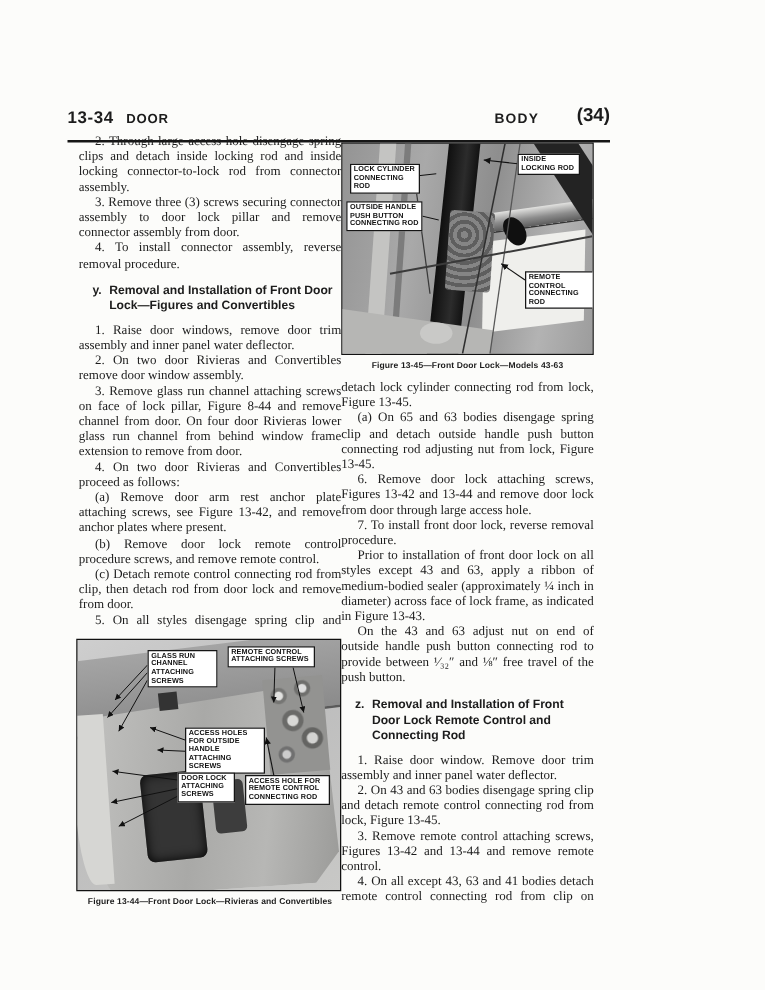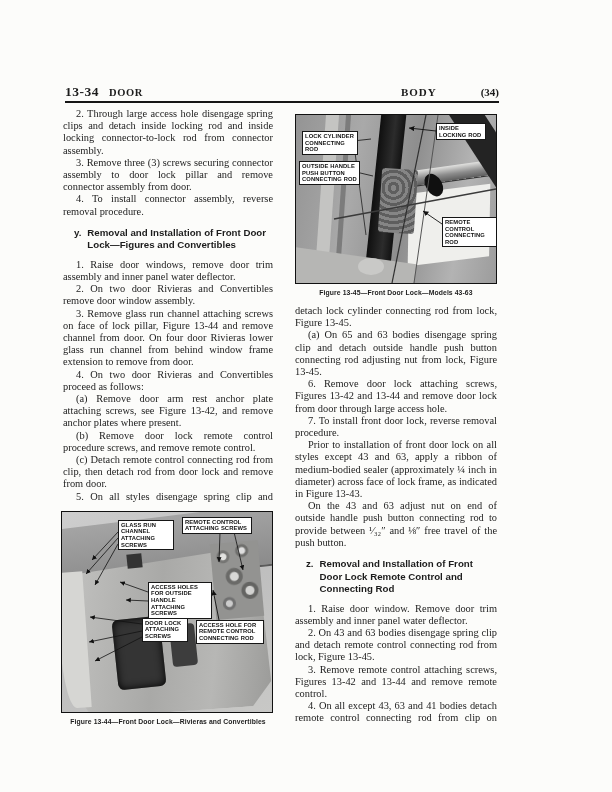--- a/index.html
+++ b/index.html
@@ -3,33 +3,33 @@
 <meta charset="utf-8">
 <style>
   html,body{margin:0;padding:0;background:#e8e8e6;}
   .sheet{
     position:relative;width:612px;height:792px;margin:0 auto;
     background:#fcfcfa;overflow:hidden;
     font-family:"Liberation Serif","DejaVu Serif",serif;color:#1c1c1c;
   }
   
   .hdr{
-    position:absolute;left:65px;top:84px;width:434px;
+    position:absolute;left:54px;top:84px;width:434px;
     display:flex;justify-content:space-between;align-items:baseline;
-    border-bottom:2px solid #161616;padding-bottom:1px;
-    font-family:Liberation Serif, serif;font-weight:bold;
+    border-bottom:2px solid #161616;padding-bottom:11px;
+    font-family:Liberation Sans, sans-serif;font-weight:bold;
   }
   .hdr-left{display:flex;align-items:baseline;gap:10px;}
   .hdr-code{font-size:13.5px;letter-spacing:.5px;}
   .hdr-lock{font-size:10.5px;letter-spacing:.6px;}
-  .hdr-right{display:flex;align-items:flex-end;gap:16px;}
+  .hdr-right{display:flex;align-items:flex-end;gap:30px;}
   .hdr-body{font-size:11px;letter-spacing:1px;}
-  .hdr-page{font-size:11px;margin-left:28px;}
-  
-  .content{position:absolute;left:63px;top:108px;width:434px;display:flex;gap:22px;}
+  .hdr-page{font-size:15px;}
+  
+  .content{position:absolute;left:63px;top:108px;width:434px;display:flex;}
   .col-l{width:210px;}
   .col-r{width:202px;}
   p.bp{margin:0;font-size:10.4px;line-height:12.2px;text-align:justify;}
   p.ind{text-indent:13px;}
   p.flow{text-align-last:justify;}
   .section-heading{
     display:flex;gap:6px;margin:9px 0 7px;padding-left:11px;
     font-family:"Liberation Sans","DejaVu Sans",sans-serif;
     font-weight:bold;font-size:9.7px;line-height:12.5px;
   }
@@ -106,21 +106,21 @@
       <p class="bp ind">3. Remove three (3) screws securing connector assembly to door lock pillar and remove connector assembly from door.</p>
       <p class="bp ind">4. To install connector assembly, reverse removal procedure.</p>
 
       <div class="section-heading">
         <span class="sh-label">y.</span>
         <span class="sh-title">Removal and Installation of Front Door Lock—Figures and Convertibles</span>
       </div>
 
       <p class="bp ind">1. Raise door windows, remove door trim assembly and inner panel water deflector.</p>
       <p class="bp ind">2. On two door Rivieras and Convertibles remove door window assembly.</p>
-      <p class="bp ind">3. Remove glass run channel attaching screws on face of lock pillar, Figure 13-44 and remove channel from door. On four door Rivieras lower glass run channel from behind window frame extension to remove from door.</p>
+      <p class="bp ind">3. Remove glass run channel attaching screws on face of lock pillar, Figure 8-44 and remove channel from door. On four door Rivieras lower glass run channel from behind window frame extension to remove from door.</p>
       <p class="bp ind">4. On two door Rivieras and Convertibles proceed as follows:</p>
       <p class="bp ind">(a) Remove door arm rest anchor plate attaching screws, see Figure 13-42, and remove anchor plates where present.</p>
       <p class="bp ind">(b) Remove door lock remote control procedure screws, and remove remote control.</p>
       <p class="bp ind">(c) Detach remote control connecting rod from clip, then detach rod from door lock and remove from door.</p>
       <p class="bp ind flow">5. On all styles disengage spring clip and</p>
 
       <div class="figure">
         <div class="photo photo44">
           <div class="art p44-window"></div>
           <div class="art p44-door"></div>

